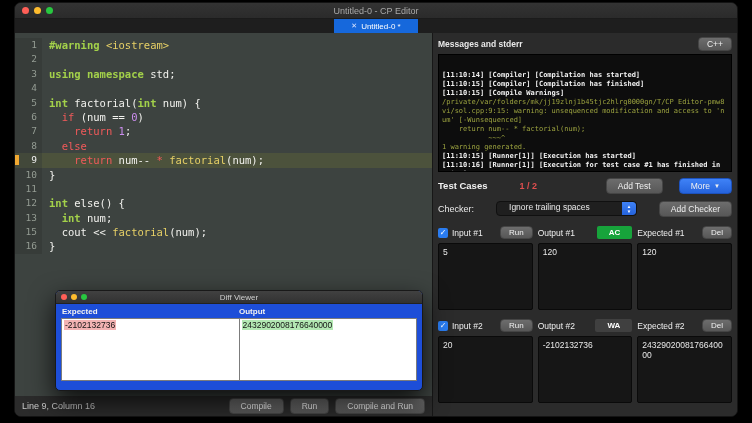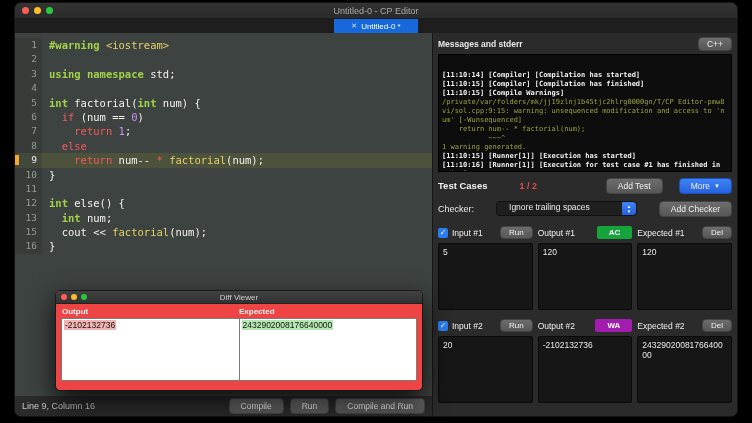--- a/index.html
+++ b/index.html
@@ -79,28 +79,28 @@
 
   .tc { margin-top:8px; }
   .tc-row { display:flex; gap:5px; height:15px; align-items:center; }
   .tc-col { flex:1; display:flex; align-items:center; gap:4px; min-width:0; }
   .cb { width:10px; height:10px; background:#2a7cf0; border-radius:2px; color:#fff; font-size:8px;
         line-height:10px; text-align:center; flex:0 0 auto; }
   .lbl { font-size:8.5px; color:#ededed; white-space:nowrap; }
   .tc-col .btn, .tc-col .badge { margin-left:auto; }
   .badge { font-size:8px; font-weight:bold; color:#fff; padding:2px 12px; border-radius:2px; }
   .badge.AC { background:#17a33b; }
-  .badge.WA { background:#a21caf; }
+  .badge.WA { background:#404040; }
   .tc-boxes { display:flex; gap:5px; margin-top:3px; }
   .box { flex:1; height:67px; background:#161616; border:1px solid #0a0a0a; border-radius:2px;
          color:#e9e9e9; font-size:8.5px; padding:3px 4px; overflow:hidden; word-break:break-all; }
 
   
   .diff { position:absolute; left:55px; top:290px; width:368px; height:101px; border-radius:5px;
-          overflow:hidden; box-shadow:0 10px 26px rgba(0,0,0,.8); background:#ef4444;
+          overflow:hidden; box-shadow:0 10px 26px rgba(0,0,0,.8); background:#1d4ed8;
           border:1px solid #191919; }
   .diff-titlebar { height:13px; background:linear-gradient(#414141,#323232); border-bottom:1px solid #222;
                    position:relative; display:flex; align-items:center; }
   .diff .lights { margin-left:5px; gap:4px; }
   .diff .light { width:6px; height:6px; }
   .diff-title { position:absolute; left:0; right:0; text-align:center; font-size:8px; color:#cfcfcf; }
   .diff-heads { display:flex; padding:3px 6px 2px; }
   .diff-heads span { flex:1; font-size:8px; font-weight:bold; color:#f1f1f1; }
   .diff-panes { display:flex; padding:0 5px; }
   .pane { flex:1; background:#fff; border:1px solid #7c7c7c; height:63px; padding:1px 2px;
@@ -300,22 +300,22 @@
   <div class="diff">
     <div class="diff-titlebar">
       <div class="lights">
         <span class="light red"></span>
         <span class="light yellow"></span>
         <span class="light green"></span>
       </div>
       <div class="diff-title">Diff Viewer</div>
     </div>
     <div class="diff-heads">
+      <span>Expected</span>
       <span>Output</span>
-      <span>Expected</span>
     </div>
     <div class="diff-panes">
       <div class="pane">
         <span class="hl red">-2102132736</span>
       </div>
       <div class="pane">
         <span class="hl green">2432902008176640000</span>
       </div>
     </div>
   </div>

